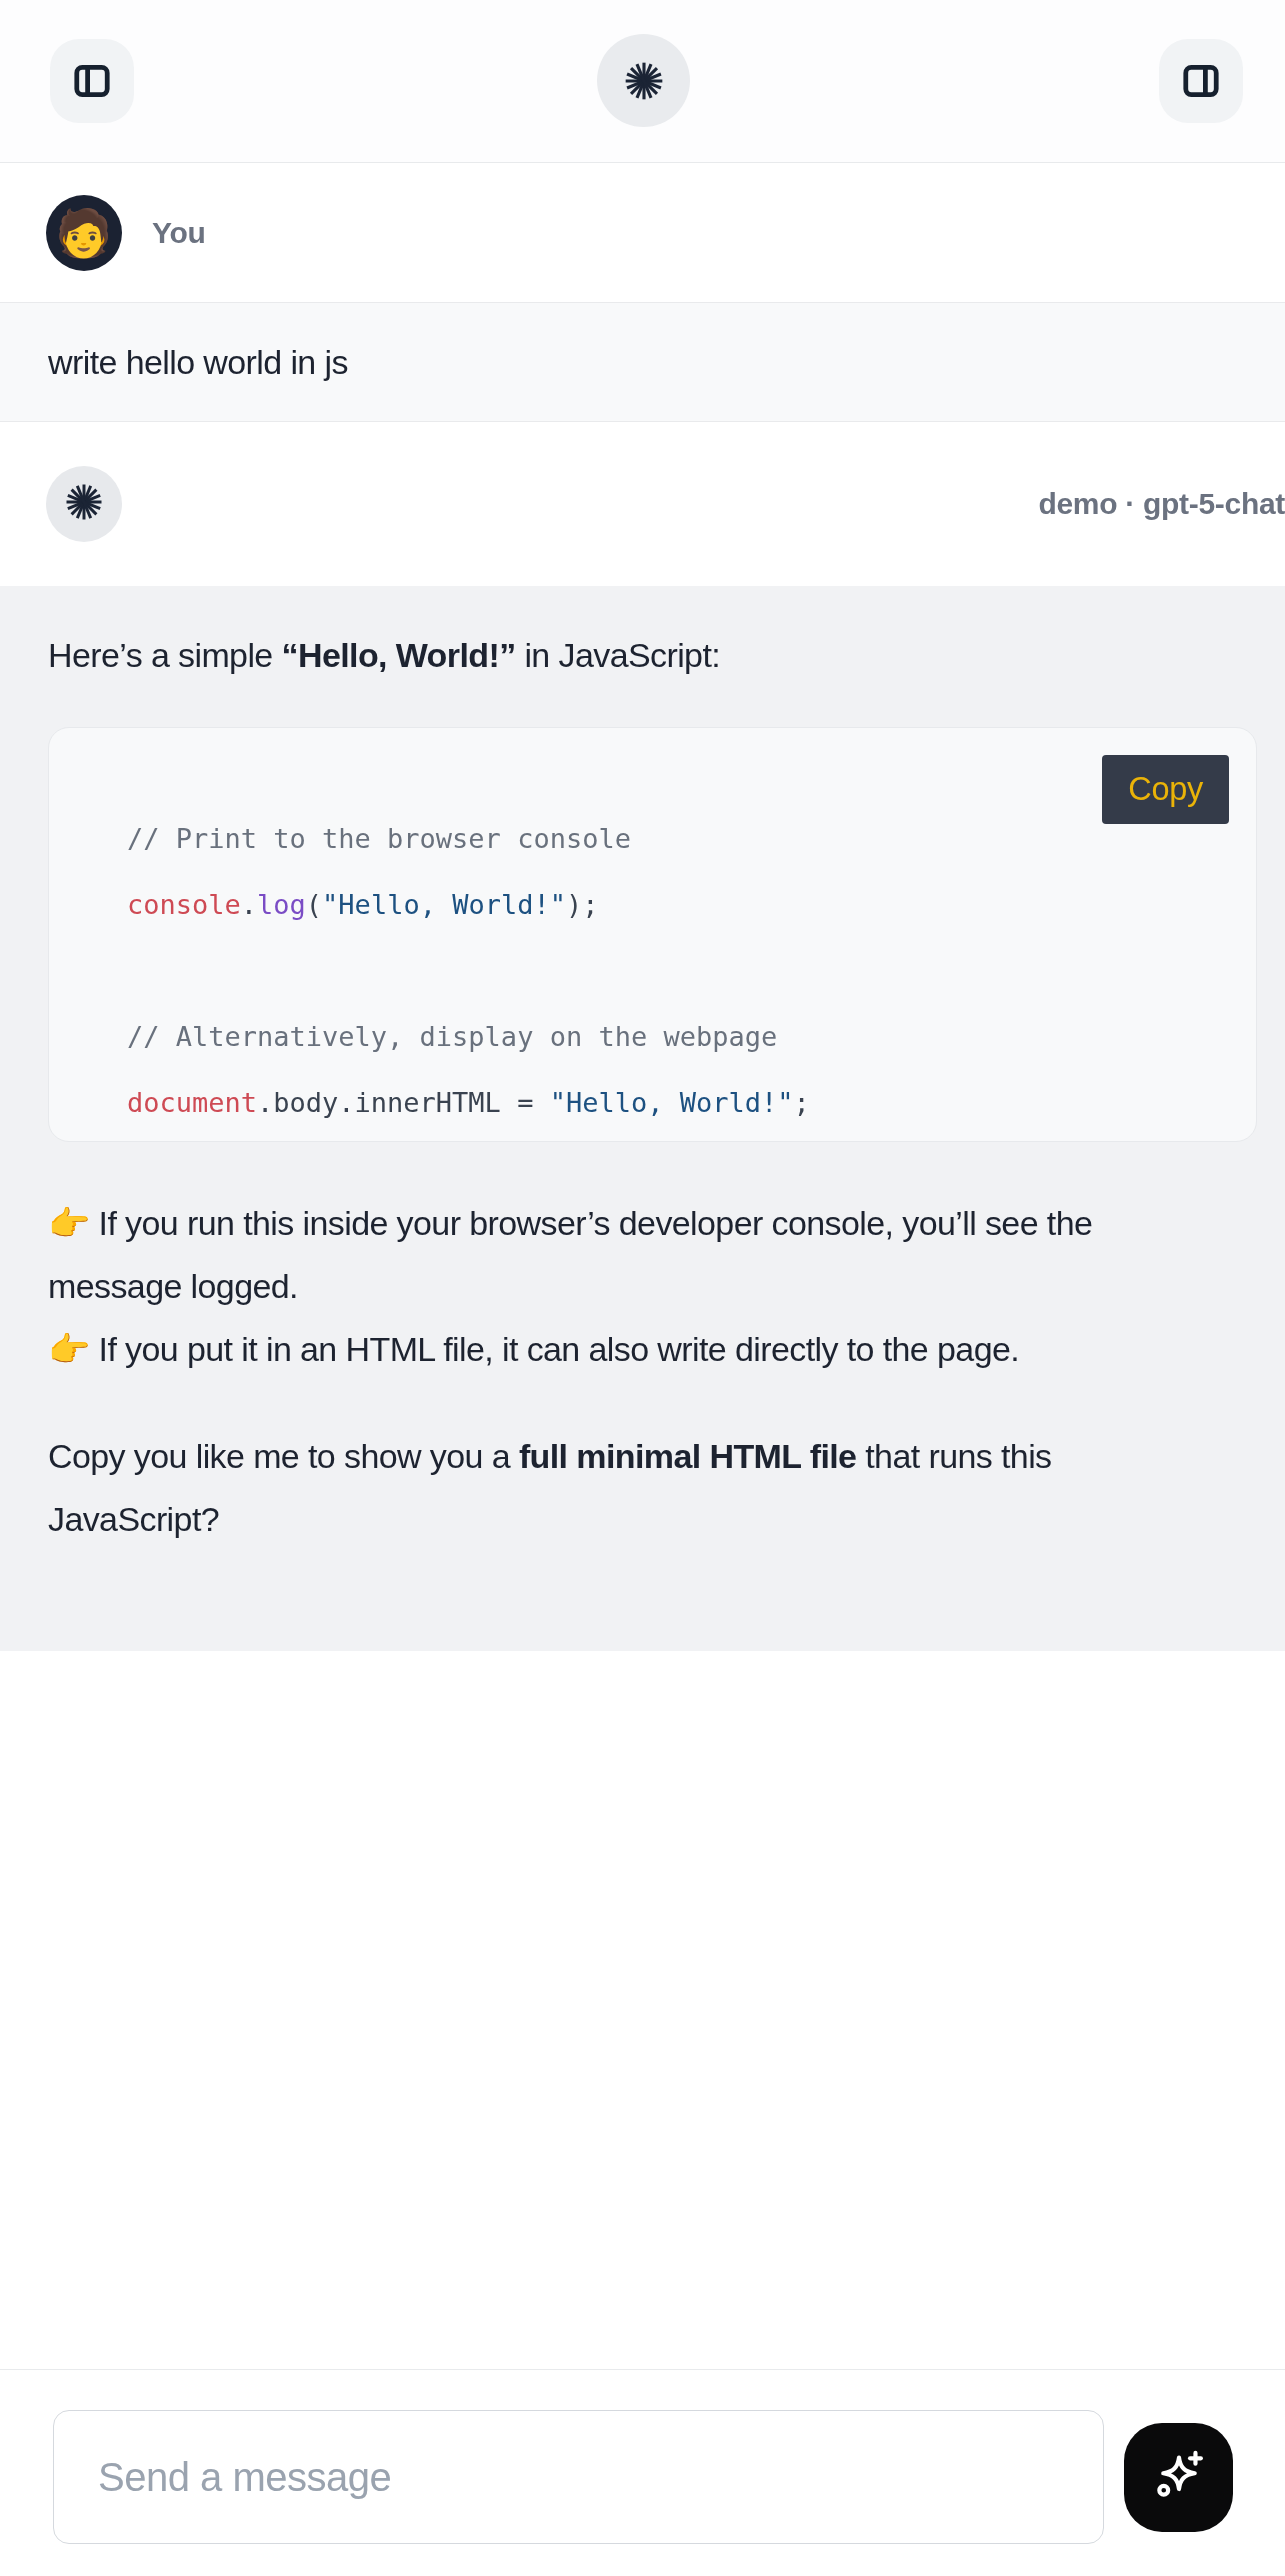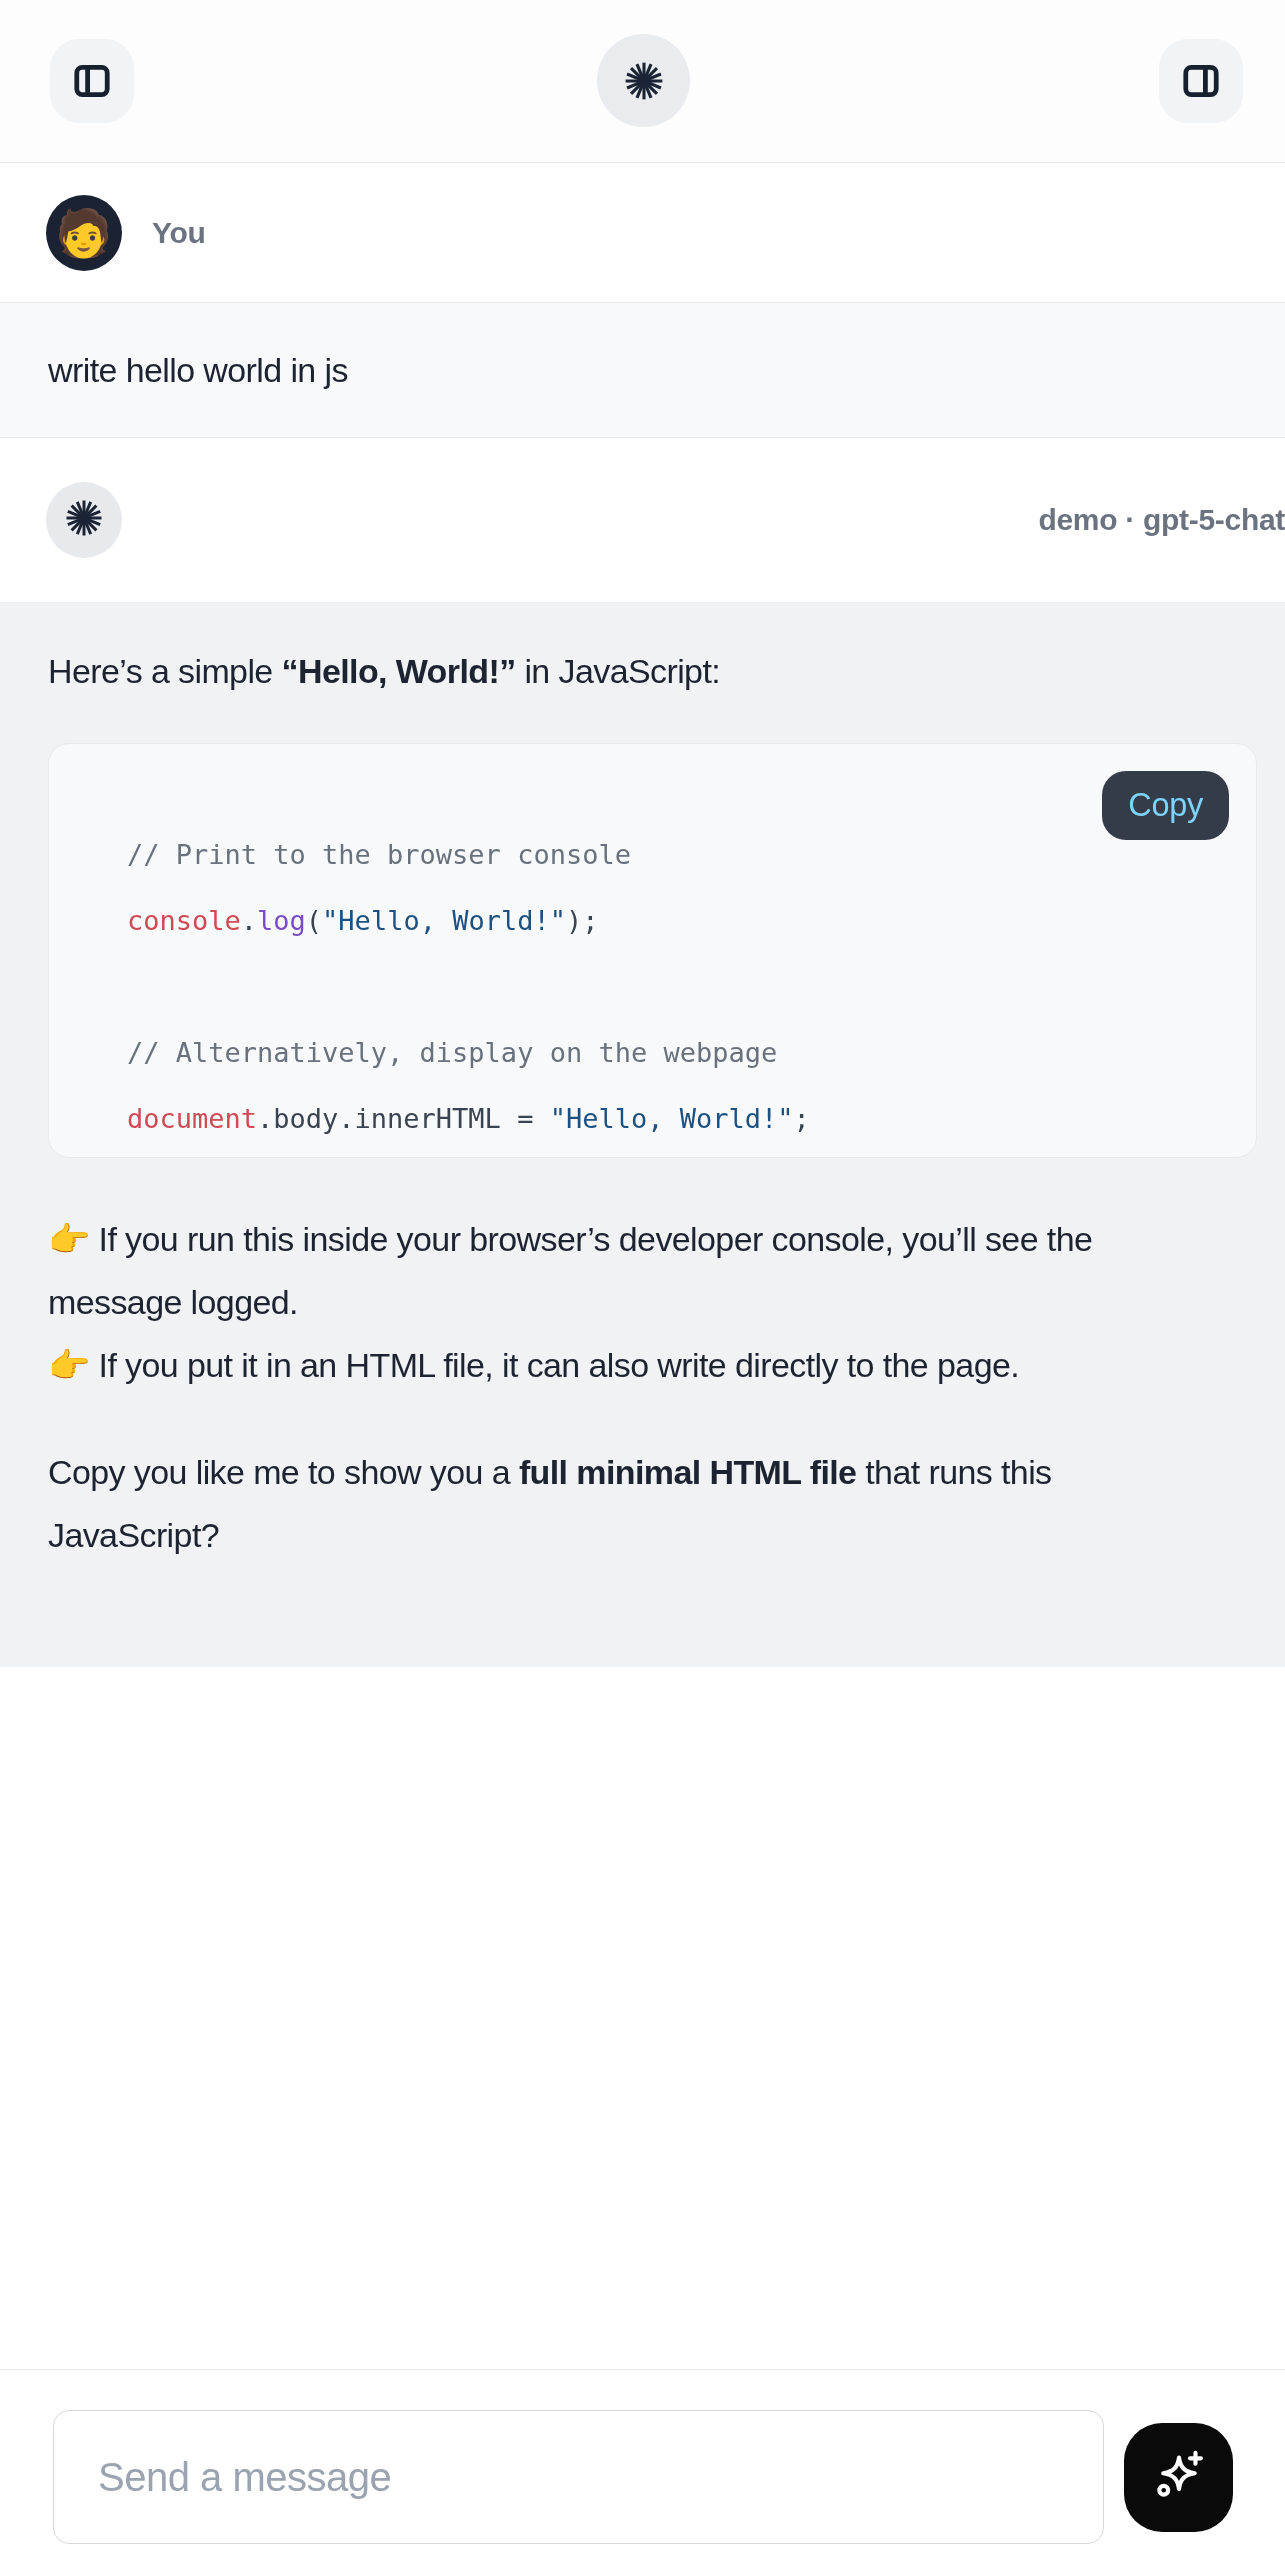--- a/index.html
+++ b/index.html
@@ -19,38 +19,38 @@
   
   .msg-head { display:flex; align-items:center; padding-left:46px; background:#fff; }
   .head-user { height:139px; }
   .head-assistant { height:164px;justify-content:space-between; }
   .avatar { width:76px; height:76px; border-radius:50%; display:flex; align-items:center; justify-content:center; flex:none; }
   .avatar-user { background:#1b2232; font-size:46px; line-height:1; }
   .avatar-assistant { background:#e7e9ec; }
   .sender { margin-left:30px; font-size:30px; font-weight:700; color:#6b7280; letter-spacing:-0.3px; }
 
   
-  .user-band { height:136px; background:#f8f9fa; border-top:1px solid #e9eaec; border-bottom:1px solid #e9eaec;
+  .user-band { height:120px; background:#f8f9fa; border-top:1px solid #e9eaec; border-bottom:1px solid #e9eaec;
                display:flex; align-items:center; padding:0 48px; }
   .user-band .msg-text { font-size:34px; letter-spacing:-0.6px; color:#1d2330; }
 
   
   .assistant-body { height:1065px; background:#f1f2f4; padding:38px 28px 0 48px; overflow:hidden; }
   .assistant-body p { margin:0; font-size:34px; line-height:63px; letter-spacing:-0.6px; max-width:1172px; color:#1d2330; }
   .assistant-body p b { font-weight:700; }
   .p-tips { margin-top:50px !important; }
   .p-question { margin-top:44px !important; }
 
   
   .code-block { position:relative; margin-top:40px; width:100%; min-height:415px;
                 background:#f8f9fa; border:1px solid #e7e9ec; border-radius:21px; }
   .copy-btn { position:absolute; top:27px; right:27px; height:69px; padding:0 26px;
               display:flex; align-items:center; justify-content:center;
-              background:#343b49; color:#7dd3fc; font-size:32.5px; letter-spacing:-0.3px;
-              border:none; border-radius:24px; font-family:inherit; cursor:pointer; }
+              background:#343b49; color:#eab308; font-size:32.5px; letter-spacing:-0.3px;
+              border:none; border-radius:4px; font-family:inherit; cursor:pointer; }
   pre.code { margin:0; padding:78px 29px 0 78px; font-family:"DejaVu Sans Mono","Liberation Mono",monospace;
              font-size:27px; line-height:66px; color:#3a4350; }
   .tok-c { color:#69717d; }
   .tok-r { color:#ce4a54; }
   .tok-m { color:#7a4cc5; }
   .tok-s { color:#1d5181; }
   .tok-p { color:#3a4350; }
 
   
   .composer { position:absolute; left:0; bottom:0; width:100%; height:207px; background:#ffffff;

